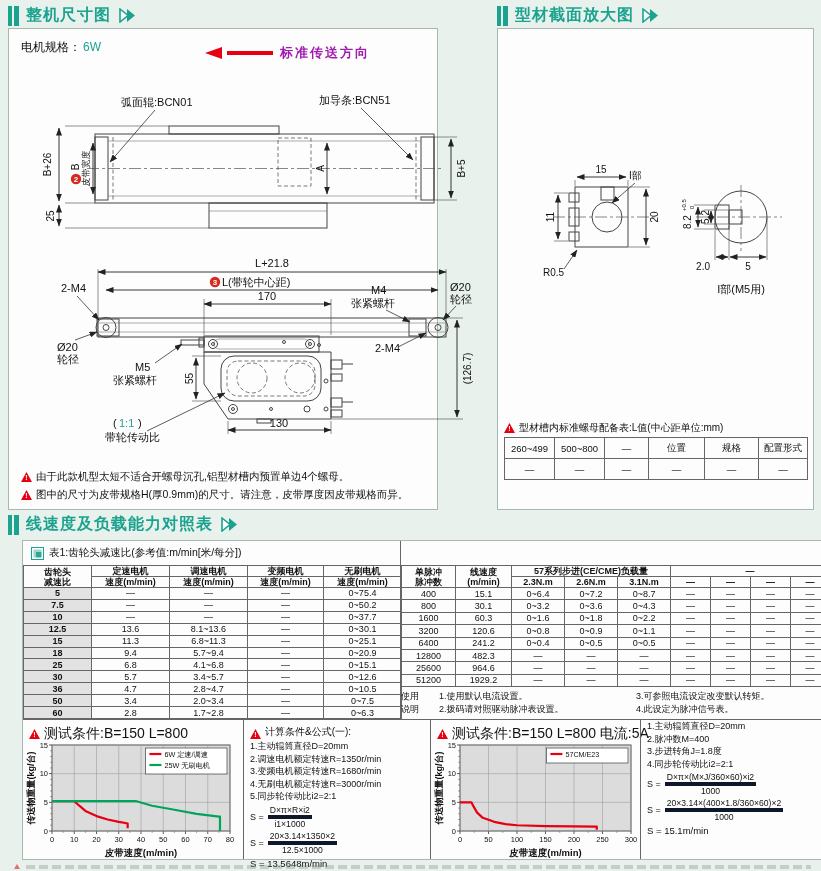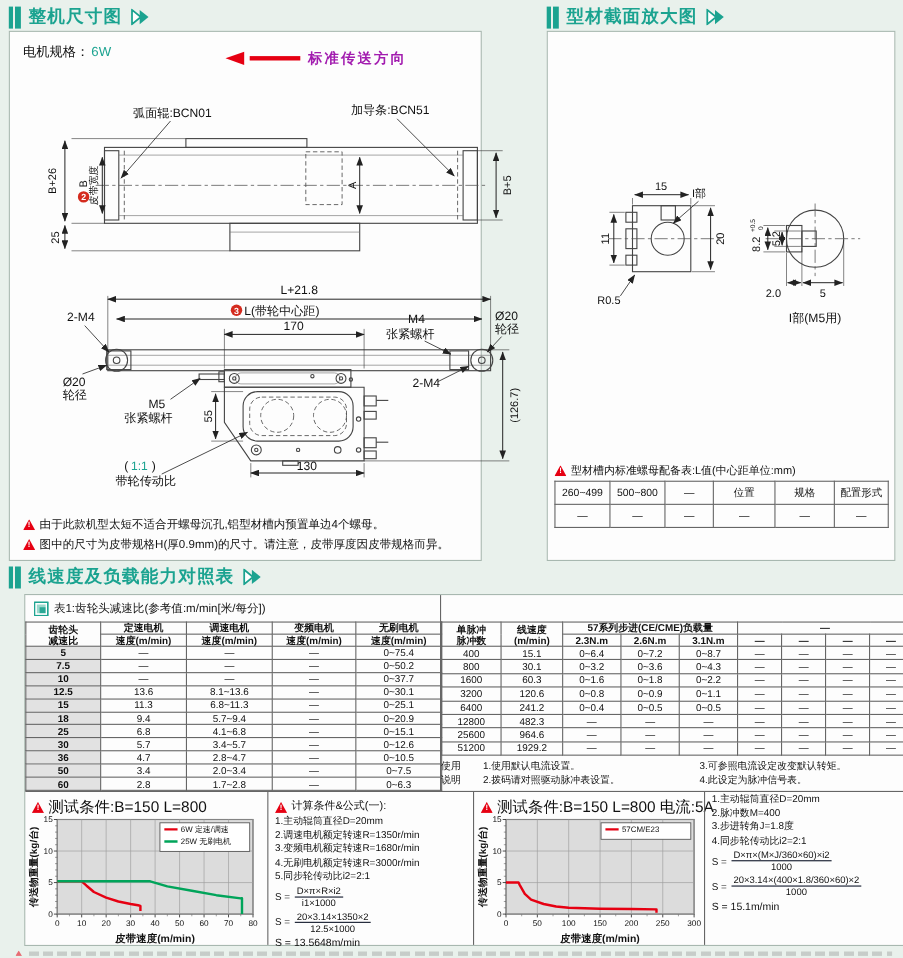--- a/index.html
+++ b/index.html
@@ -62,21 +62,21 @@
   .btmRow{position:absolute;left:0;top:178px;width:806px;height:140px;border-top:1px solid #666;display:flex;box-sizing:border-box}
   .bx{position:relative;height:100%;box-sizing:border-box}
   .bx + .bx{border-left:1px solid #666}
   .test{display:flex;align-items:center;font-size:14px;padding:5px 0 0 6px;white-space:nowrap}
   .chartwrap{position:absolute;left:3px;top:20px}
   .ftitle{display:flex;align-items:flex-end;font-size:10px;padding:5px 0 1px 6px;font-weight:normal}
   .flines{padding-left:6px;font-size:9px;line-height:12.5px}
   .flines div{white-space:nowrap}
   .frow{display:flex;align-items:center;font-size:9px;margin:2px 0 0 6px}
   .frac{display:flex;flex-direction:column;align-items:center;margin-left:4px;font-size:8.6px;line-height:10px}
-  .frac .num{border-bottom:1px solid #0f172a;padding:0 2px}
+  .frac .num{border-bottom:4px solid #0f172a;padding:0 2px}
   .frac .den{padding:0 2px}
   .fres{font-size:9.5px;margin:3px 0 0 6px}
   .ncapRow{display:flex;align-items:center;font-size:10px;margin-bottom:2px}
   .cutoff{position:absolute;left:26px;top:865px;right:10px;height:4px;opacity:.3;
         background:repeating-linear-gradient(90deg,#777 0 9px,transparent 9px 13px)}
   .cutoff-dot{position:absolute;left:14px;top:864px;width:6px;height:5px;background:#E60012;opacity:.55;
         clip-path:polygon(50% 0,100% 100%,0 100%)}
 </style>
 </head>
 <body>

